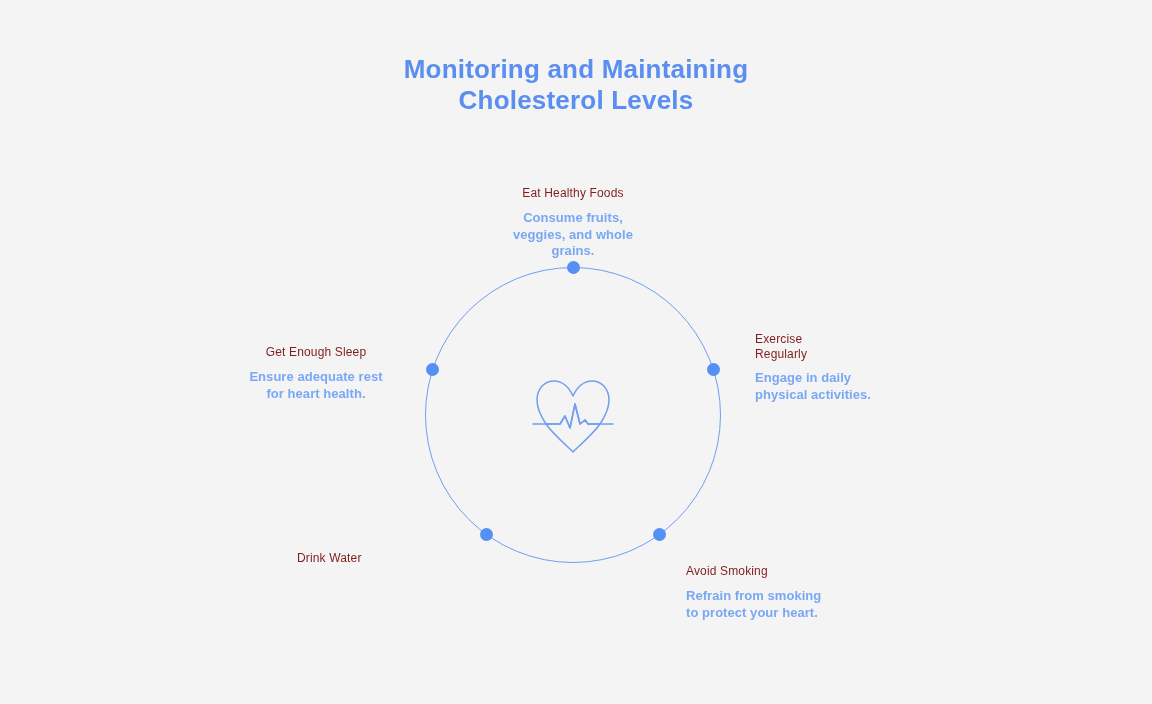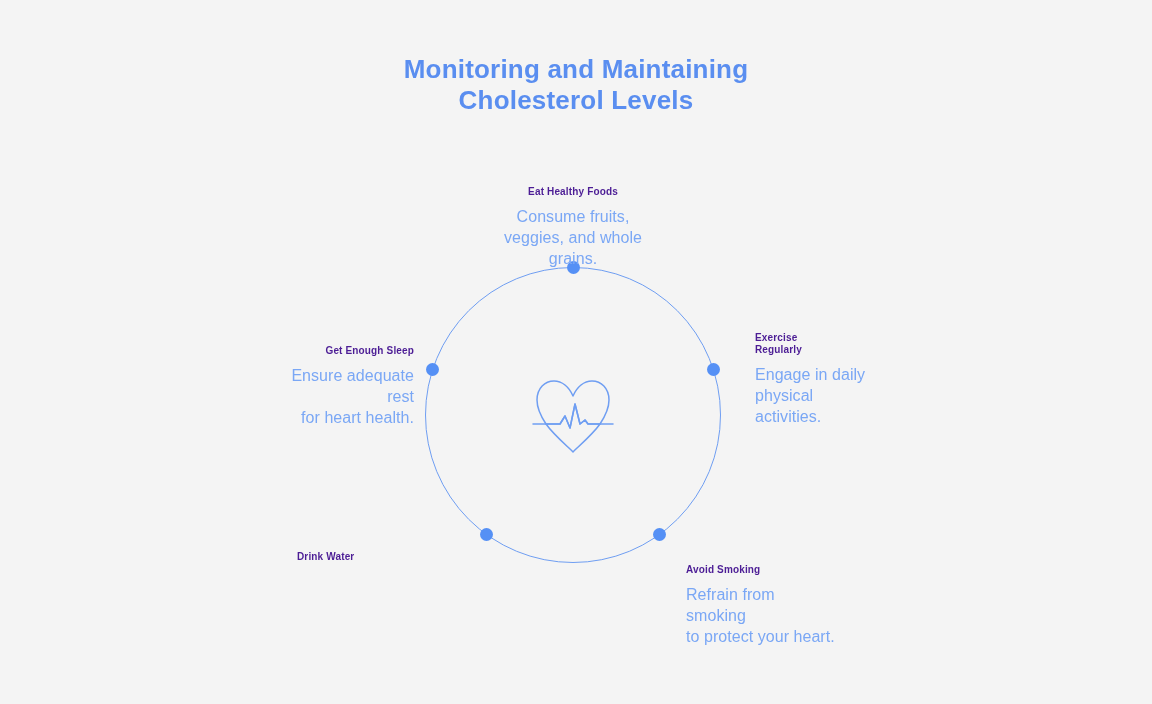--- a/index.html
+++ b/index.html
@@ -70,41 +70,41 @@
     height: 86px;
     margin-left: -46px;
     margin-top: -43px;
   }
 
   
   .item {
     position: absolute;
   }
   .item .item-title {
-    font-size: 10px;
-    font-weight: bold;
-    color: #4c1d95;
+    font-size: 12px;
+    font-weight: normal;
+    color: #7f1d1d;
     line-height: 1.22;
     letter-spacing: 0.15px;
     margin-bottom: 9px;
     white-space: pre-line;
   }
   .item .item-desc {
-    font-size: 16px;
-    font-weight: normal;
+    font-size: 13px;
+    font-weight: bold;
     color: #7aa7f5;
     line-height: 1.30;
     letter-spacing: 0.05px;
     white-space: pre-line;
   }
 
   
   .item.pos-top    { left: 489px; top: 186px; width: 168px; text-align: center; }
   .item.pos-right  { left: 755px; top: 332px; width: 118px; text-align: left; }
-  .item.pos-left   { left: 264px; top: 345px; width: 150px; text-align: right; }
+  .item.pos-left   { left: 241px; top: 345px; width: 150px; text-align: center; }
   .item.pos-bleft  { left: 297px; top: 551px; width: 150px; text-align: left; }
   .item.pos-bright { left: 686px; top: 564px; width: 150px; text-align: left; }
 </style>
 </head>
 <body>
 
 <div id="infographic">
 
   <div class="title">Monitoring and Maintaining
 Cholesterol Levels</div>

